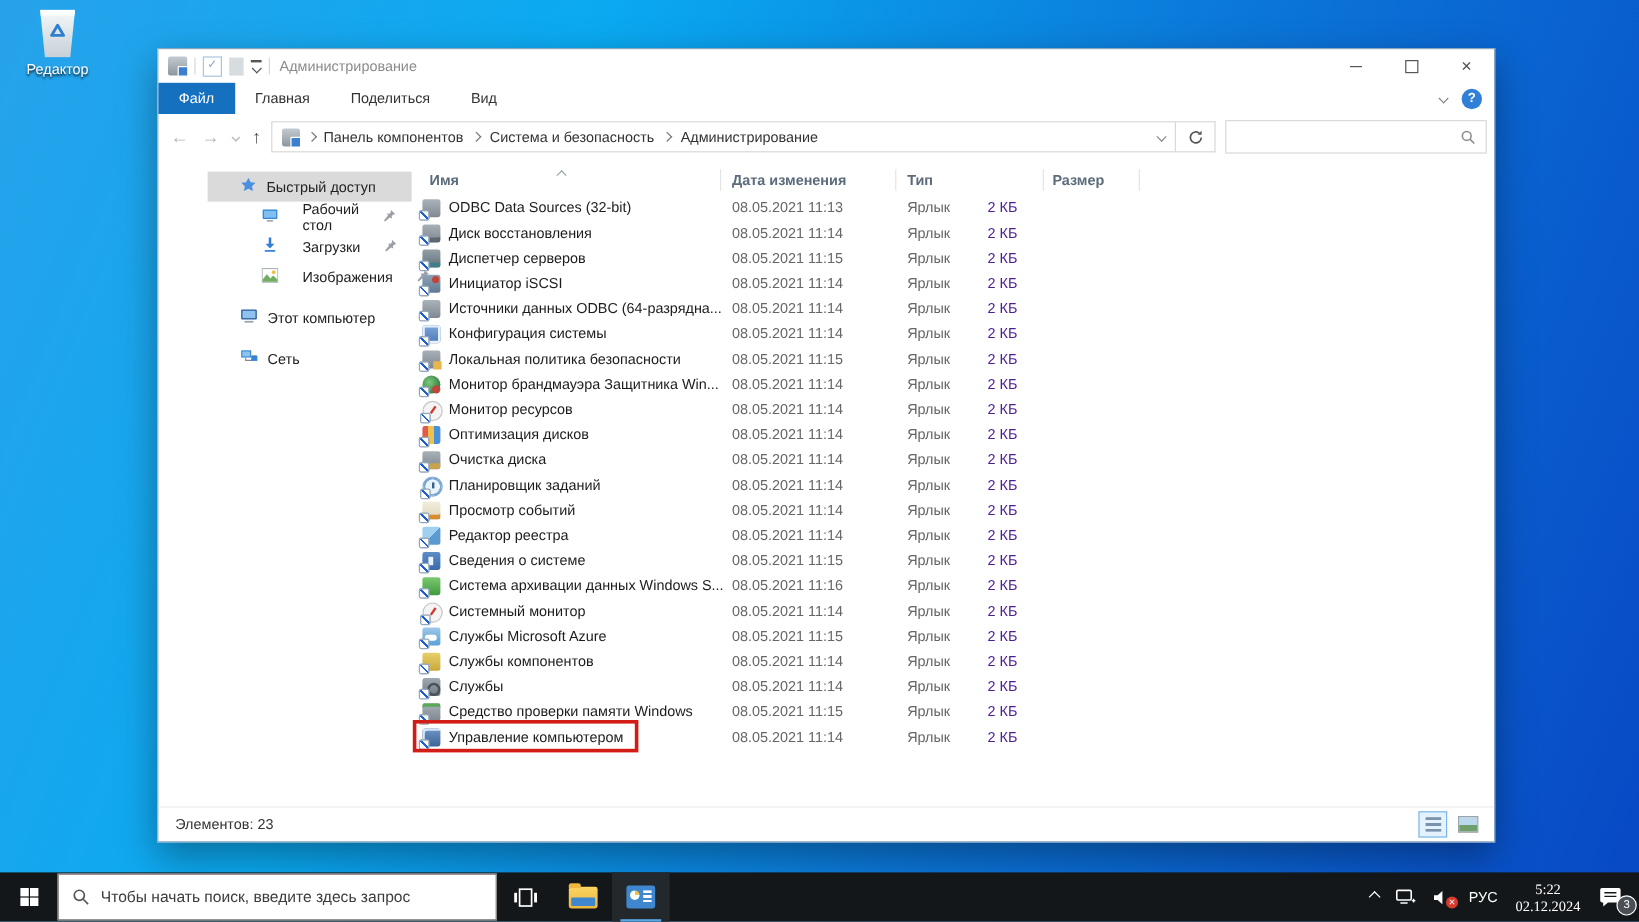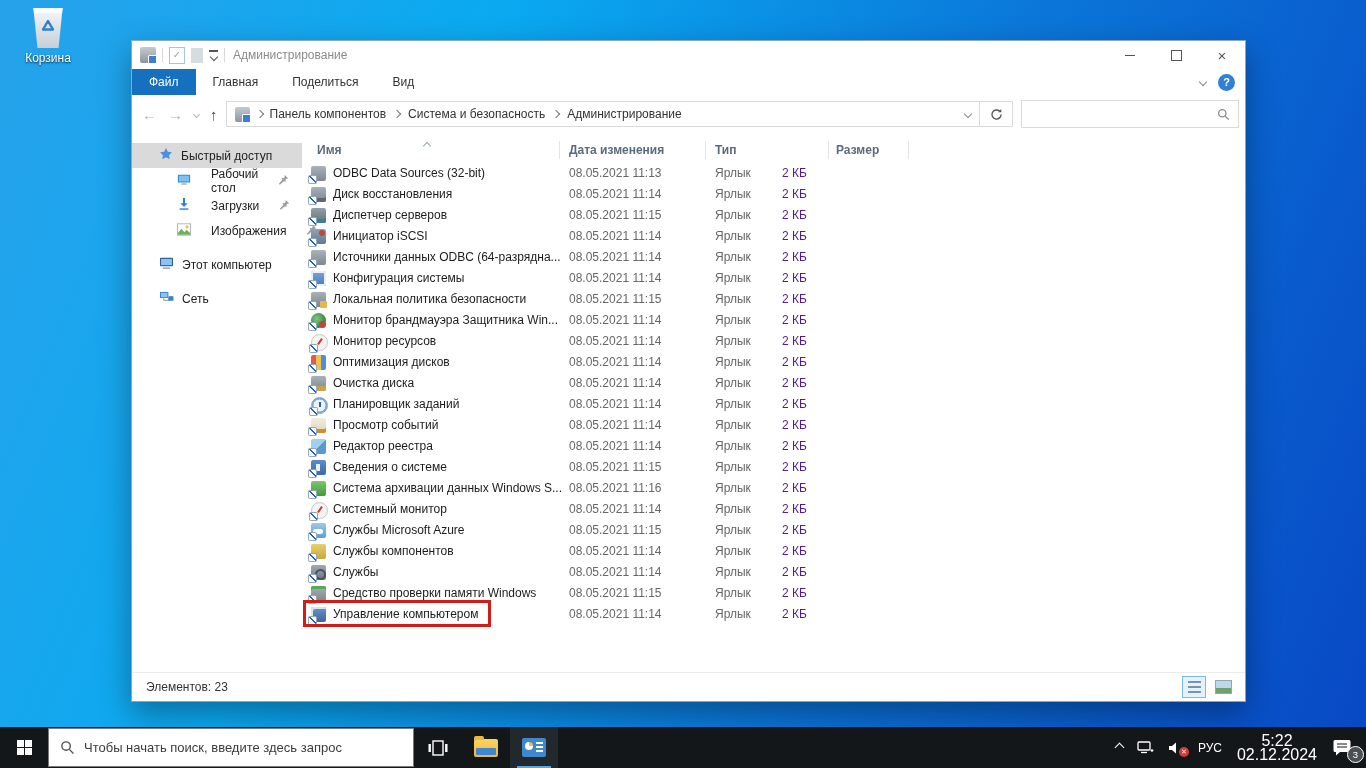--- a/index.html
+++ b/index.html
@@ -52,21 +52,21 @@
   .nav .up{color:#4a4a4a;}
   .addr-group{flex:1;display:flex;height:26px;}
   .addr-box{flex:1;border:1px solid #d9d9d9;display:flex;align-items:center;padding:0 8px;gap:7px;color:#333;}
   .crumb-sep{color:#777;margin:0 1px;}
   .addr-chev{margin-left:auto;color:#888;}
   .refresh{width:32px;border:1px solid #d9d9d9;border-left:none;display:flex;align-items:center;justify-content:center;}
   .searchbox{width:200px;height:26px;border:1px solid #d9d9d9;display:flex;align-items:center;padding:0 8px;margin-right:2px;}
   .searchbox input{border:0;outline:0;flex:1;font:12px "Liberation Sans",sans-serif;background:transparent;}
 
   .content{flex:1;display:flex;min-height:0;}
-  .sidebar{width:170px;flex:none;padding-top:10px;}
+  .sidebar{width:170px;flex:none;padding-top:10px;padding-left:41px;}
   .side-item{height:25px;display:flex;align-items:center;gap:8px;padding-left:27px;color:#222;position:relative;}
   .side-item.indent{padding-left:45px;gap:20px;}
   .side-item.gap{margin-top:9px;}
   .side-item.sel{background:#dadada;}
   .side-item .pin{margin-left:auto;margin-right:16px;}
 
   .filelist{flex:1;position:relative;padding-top:4px;}
   .colheaders{height:26px;position:relative;color:#5b6b7b;font-weight:bold;}
   .colheaders span{position:absolute;top:6px;}
   .h-name{left:15px;}.h-date{left:267px;}.h-type{left:413px;}.h-size{left:534px;}
@@ -143,37 +143,37 @@
   .tfolder::after{content:"";position:absolute;left:2px;bottom:2px;right:2px;height:7px;background:#3f87cf;border-radius:1px;}
   .tapp{width:24px;height:19px;background:#3f87cf;border-radius:2px;position:relative;}
   .tapp::before{content:"";position:absolute;left:3px;top:4px;width:8px;height:8px;border-radius:50%;background:#fff;
     background-image:conic-gradient(#f0c04a 0 25%,#fff 25%);}
   .tapp::after{content:"";position:absolute;right:3px;top:4px;width:7px;height:10px;
     background:repeating-linear-gradient(180deg,#fff 0 2px,transparent 2px 4px);}
   .tray{margin-left:auto;display:flex;align-items:center;padding-right:2px;}
   .traybtn{height:41px;display:flex;align-items:center;justify-content:center;padding:0 7px;position:relative;}
   .tray .chev{border-color:#fff;width:6px;height:6px;}
   .lang{font-size:12px;}
-  .clock{font-size:16px;line-height:14px;text-align:center;padding:0 8px;}
+  .clock{font-size:12px;line-height:14px;text-align:center;padding:0 8px;font-family:Liberation Serif, serif;}
   .badge{position:absolute;right:0;bottom:5px;width:15px;height:15px;border-radius:50%;
     background:#4a5055;border:1.5px solid #fff;color:#fff;font-size:9.5px;
     display:flex;align-items:center;justify-content:center;}
 </style>
 </head>
 <body>
 
 <div class="desktop">
 
   <div class="recycle">
     <div class="bin">
       <svg width="18" height="18" viewBox="0 0 18 18">
           <path d="M9 3l5 8.5H4z" fill="none" stroke="#2e7fd0" stroke-width="2.4" stroke-linejoin="round"></path>
         </svg>
     </div>
-    <div class="bin-label">Корзина</div>
+    <div class="bin-label">Редактор</div>
   </div>
 
   <div class="window">
 
     <div class="titlebar">
       <div class="qat">
         <span class="qicon-app"></span>
         <span class="qsep"></span>
         <span class="qicon-prop">✓</span>
         <span class="qicon-blank"></span>

